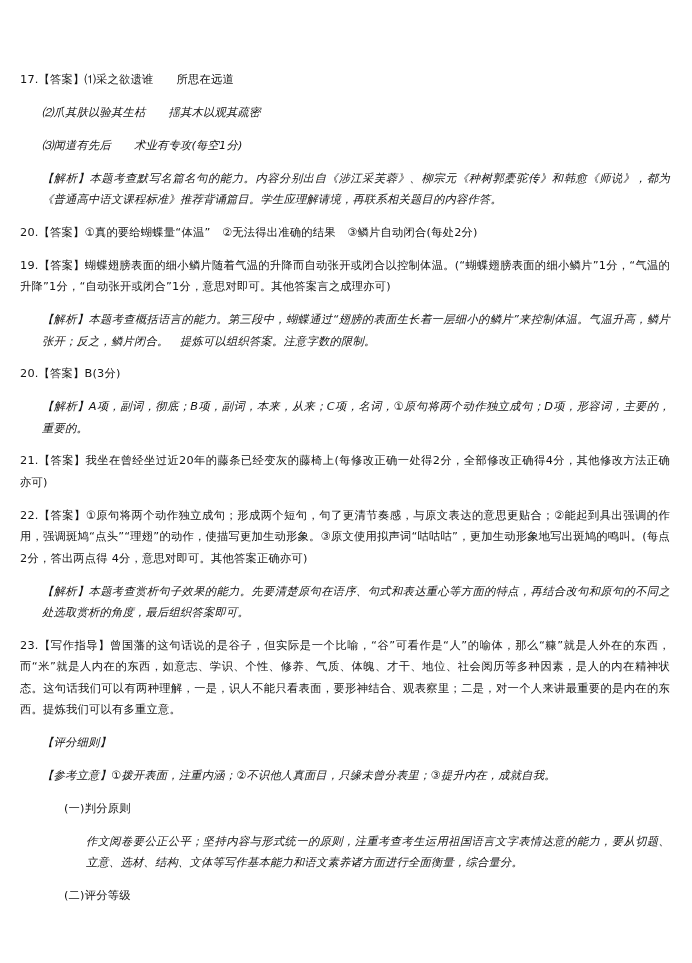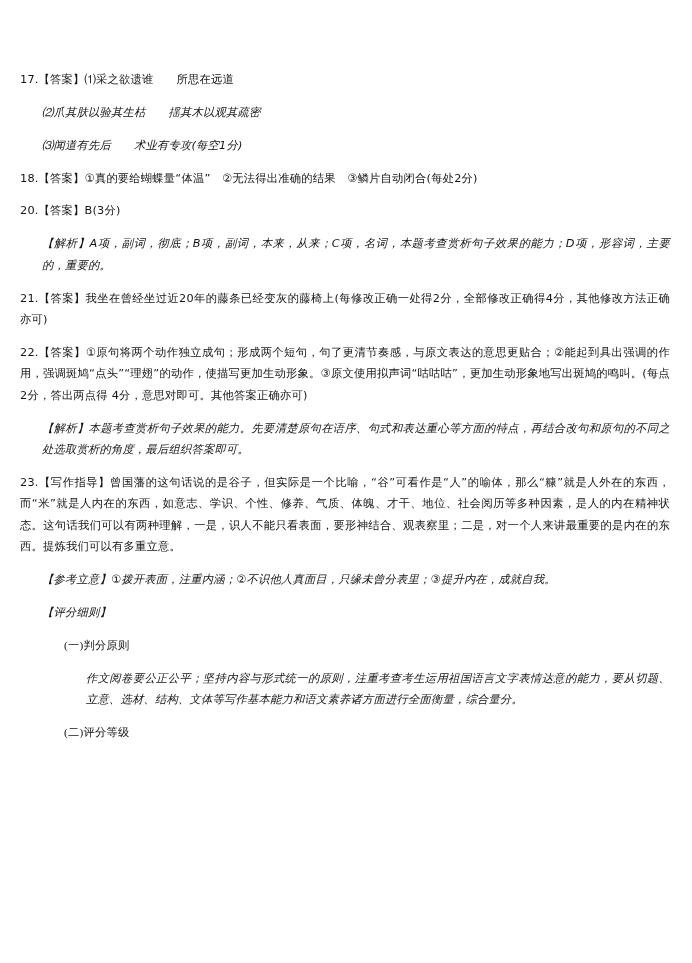--- a/index.html
+++ b/index.html
@@ -28,53 +28,58 @@
   .ln {
     font-size: 11.3px;
     line-height: 21.5px;
     letter-spacing: 0.2px;
     white-space: pre-wrap;
     word-break: break-all;
     color: #141414;
   }
   .ln.ind1 { text-indent: 0; }
   .ln.ind2 { padding-left: 22px; font-style: italic; }
-  .ln.ind3 { padding-left: 44px; font-family: Liberation Serif, serif; }
+  .ln.ind3 { padding-left: 44px; }
   .ln.ind4 { padding-left: 66px; font-style: italic; }
   .ln.justify {
     text-align: justify;
     text-justify: inter-ideograph;
   }
 </style>
 </head>
 <body>
 
 <div class="page">
   <div id="doc-root">
       <div class="blk">
         <p class="ln justify ind1">17.【答案】⑴采之欲遗谁　　所思在远道</p>
         <p class="ln justify ind2">⑵爪其肤以验其生枯　　揺其木以观其疏密</p>
         <p class="ln justify ind2">⑶闻道有先后　　术业有专攻(每空1分)</p>
+        <p class="ln justify ind2">【解析】本题考查默写名篇名句的能力。内容分别出自《涉江采芙蓉》、柳宗元《种树郭橐驼传》和韩愈《师说》，都为《普通高中语文课程标准》推荐背诵篇目。学生应理解请境，再联系相关题目的内容作答。</p>
       </div>
       <div class="blk">
-        <p class="ln justify ind1">18.【答案】①真的要给蝴蝶量“体温”　②无法得出准确的结果　③鳞片自动闭合(每处2分)</p>
+        <p class="ln justify ind1">20.【答案】①真的要给蝴蝶量“体温”　②无法得出准确的结果　③鳞片自动闭合(每处2分)</p>
+      </div>
+      <div class="blk">
+        <p class="ln justify ind1">19.【答案】蝴蝶翅膀表面的细小鳞片随着气温的升降而自动张开或闭合以控制体温。(“蝴蝶翅膀表面的细小鳞片”1分，“气温的升降”1分，“自动张开或闭合”1分，意思对即可。其他答案言之成理亦可)</p>
+        <p class="ln justify ind2">【解析】本题考查概括语言的能力。第三段中，蝴蝶通过“翅膀的表面生长着一层细小的鳞片”来控制体温。气温升高，鳞片张开；反之，鳞片闭合。　提炼可以组织答案。注意字数的限制。</p>
       </div>
       <div class="blk">
         <p class="ln justify ind1">20.【答案】B(3分)</p>
-        <p class="ln justify ind2">【解析】A项，副词，彻底；B项，副词，本来，从来；C项，名词，本题考查赏析句子效果的能力；D项，形容词，主要的，重要的。</p>
+        <p class="ln justify ind2">【解析】A项，副词，彻底；B项，副词，本来，从来；C项，名词，①原句将两个动作独立成句；D项，形容词，主要的，重要的。</p>
       </div>
       <div class="blk">
         <p class="ln justify ind1">21.【答案】我坐在曾经坐过近20年的藤条已经变灰的藤椅上(每修改正确一处得2分，全部修改正确得4分，其他修改方法正确亦可)</p>
       </div>
       <div class="blk">
         <p class="ln justify ind1">22.【答案】①原句将两个动作独立成句；形成两个短句，句了更清节奏感，与原文表达的意思更贴合；②能起到具出强调的作用，强调斑鸠“点头”“理翅”的动作，使描写更加生动形象。③原文使用拟声词“咕咕咕”，更加生动形象地写出斑鸠的鸣叫。(每点2分，答出两点得 4分，意思对即可。其他答案正确亦可)</p>
         <p class="ln justify ind2">【解析】本题考查赏析句子效果的能力。先要清楚原句在语序、句式和表达重心等方面的特点，再结合改句和原句的不同之处选取赏析的角度，最后组织答案即可。</p>
       </div>
       <div class="blk">
         <p class="ln justify ind1">23.【写作指导】曾国藩的这句话说的是谷子，但实际是一个比喻，“谷”可看作是“人”的喻体，那么“糠”就是人外在的东西，而“米”就是人内在的东西，如意志、学识、个性、修养、气质、体魄、才干、地位、社会阅历等多种因素，是人的内在精神状态。这句话我们可以有两种理解，一是，识人不能只看表面，要形神结合、观表察里；二是，对一个人来讲最重要的是内在的东西。提炼我们可以有多重立意。</p>
+        <p class="ln justify ind2">【评分细则】</p>
         <p class="ln justify ind2">【参考立意】①拨开表面，注重内涵；②不识他人真面目，只缘未曾分表里；③提升内在，成就自我。</p>
-        <p class="ln justify ind2">【评分细则】</p>
         <p class="ln justify ind3">(一)判分原则</p>
         <p class="ln justify ind4">作文阅卷要公正公平；坚持内容与形式统一的原则，注重考查考生运用祖国语言文字表情达意的能力，要从切题、立意、选材、结构、文体等写作基本能力和语文素养诸方面进行全面衡量，综合量分。</p>
         <p class="ln justify ind3">(二)评分等级</p>
       </div>
     </div>
 </div>
 
 </body></html>

